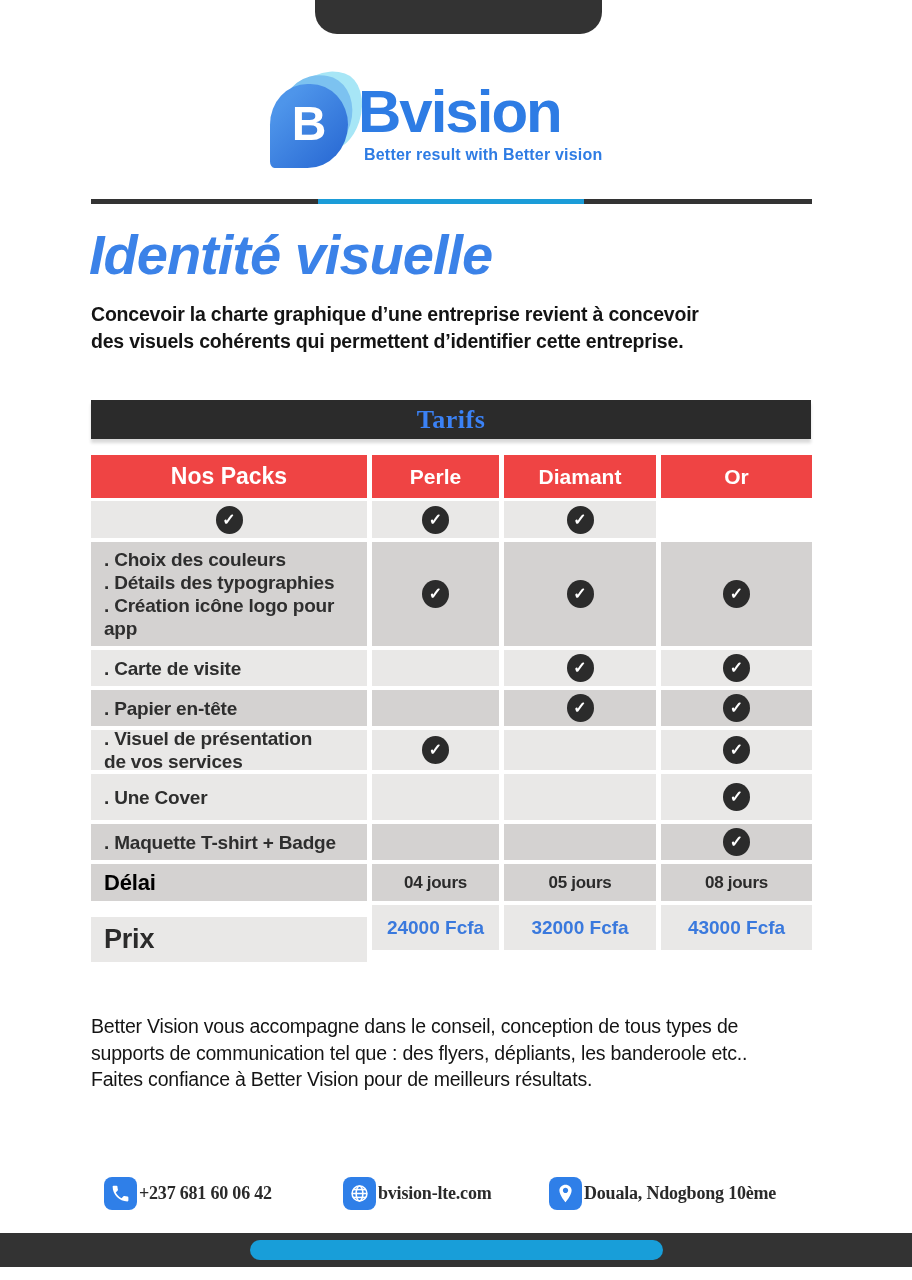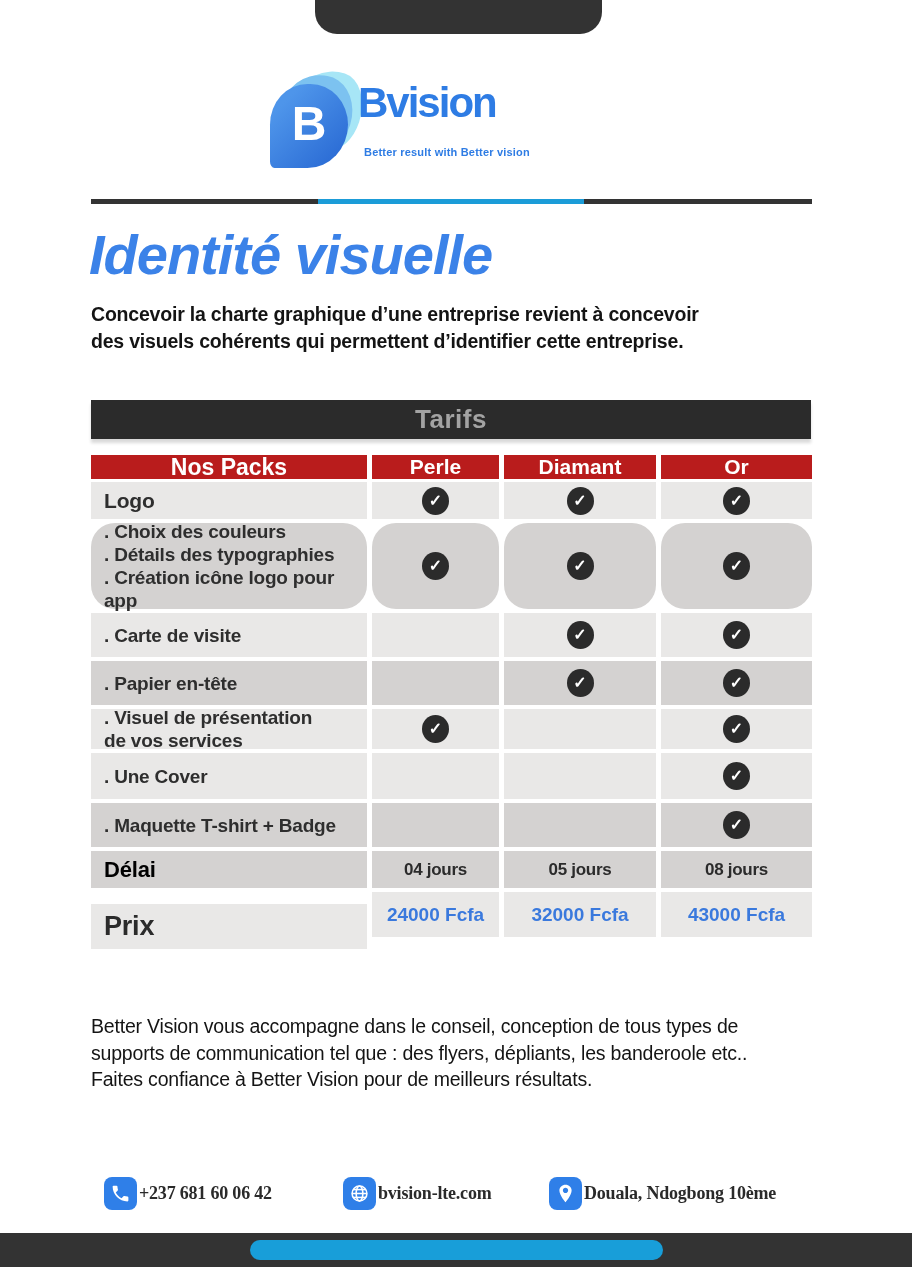--- a/index.html
+++ b/index.html
@@ -29,25 +29,25 @@
   }
   .blob-front {
     left:2px; top:14px; width:78px; height:84px;
     background:linear-gradient(135deg,#4e95ea 20%,#2d6ed6 85%);
     border-radius:50% 50% 54% 6% / 50% 50% 54% 8%;
     display:flex; align-items:center; justify-content:center;
   }
   .logo-letter { color:#ffffff; font-size:48px; font-weight:700; line-height:1; margin-top:-4px; }
   .brand-word {
     position:absolute; left:358px; top:82px; color:#2e7ce4;
-    font-size:42px; font-weight:700; letter-spacing:-2px; line-height:1;
+    font-size:60px; font-weight:700; letter-spacing:-2px; line-height:1;
   }
   .brand-tagline {
     position:absolute; left:364px; top:146px; color:#2e7ce4;
-    font-size:11px; font-weight:700; letter-spacing:0.2px;
+    font-size:16px; font-weight:700; letter-spacing:0.2px;
   }
 
   
   .divider { position:absolute; left:91px; top:199px; width:721px; height:5px; display:flex; }
   .divider .seg-dark1 { width:227px; background:#333333; }
   .divider .seg-blue  { width:266px; background:#1b9cd8; }
   .divider .seg-dark2 { width:228px; background:#333333; }
 
   
   .page-title {
@@ -56,44 +56,45 @@
   }
   .intro {
     position:absolute; left:91px; top:301px; color:#141414;
     font-size:19.5px; font-weight:700; line-height:27px; white-space:pre-line;
     letter-spacing:-0.2px;
   }
 
   
   .banner {
     position:absolute; left:91px; top:400px; width:720px; height:39px;
-    background:#2b2b2b; color:#a3a3a3; display:flex; align-items:center; justify-content:center;
+    background:#2b2b2b; color:#3b82f6; display:flex; align-items:center; justify-content:center;
     font-size:26px; font-weight:700; letter-spacing:0.5px;
     box-shadow:0 4px 3px rgba(0,0,0,0.15);
+    font-family:Liberation Serif, serif;
   }
 
   
   .pricing-table { position:absolute; left:91px; top:455px; width:721px; }
   .trow {
     display:grid; grid-template-columns:276px 127px 152px 151px;
     column-gap:5px; margin-bottom:4px;
   }
   .thead-row { margin-bottom:3px; }
   .cell { display:flex; align-items:center; }
   .cell.c { justify-content:center; }
   .head-cell {
-    background:#b91c1c; color:#ffffff; justify-content:center;
-    font-weight:700; height:24px;
+    background:#ef4444; color:#ffffff; justify-content:center;
+    font-weight:700; height:43px;
   }
   .head-first { font-size:23px; }
   .head-pack  { font-size:21px; }
   .r-light .cell { background:#e9e8e7; }
   .r-dark  .cell { background:#d4d2d1; }
-  .h36 .cell{height:44px;} .h37 .cell{height:37px;} .h44 .cell{height:40px;}
-  .h45 .cell{height:45px;} .h46 .cell{height:46px;} .h86 .cell{height:86px;border-radius:24px;}
+  .h36 .cell{height:36px;} .h37 .cell{height:37px;} .h44 .cell{height:40px;}
+  .h45 .cell{height:45px;} .h46 .cell{height:46px;} .h86 .cell{height:104px;}
   .label { padding-left:13px; color:#2e2e2e; font-weight:700; font-size:19px;
            line-height:23px; white-space:pre-line; letter-spacing:-0.2px; }
   .lbl-big { font-size:21px; }
   .lbl-delai { font-size:22px; color:#000000; }
   .lbl-prix { font-size:27px; color:#2b2b2b;margin-top:12px; }
   .check {
     width:27px; height:28px; border-radius:50%; background:#2b2b2b;
     display:flex; align-items:center; justify-content:center;
   }
   .check::after { content:"\2713"; color:#ffffff; font-size:16px; font-weight:700; margin-top:-1px; }
@@ -158,21 +159,20 @@
   <div class="pricing-table">
 
     <div class="trow thead-row">
       <div class="cell head-cell head-first">Nos Packs</div>
       <div class="cell head-cell head-pack">Perle</div>
       <div class="cell head-cell head-pack">Diamant</div>
       <div class="cell head-cell head-pack">Or</div>
     </div>
 
     <div class="trow r-light h37">
-      <div class="cell label lbl-big">Logo</div>
       <div class="cell c">
           <span class="check"></span>
         </div>
       <div class="cell c">
           <span class="check"></span>
         </div>
       <div class="cell c">
           <span class="check"></span>
         </div>
     </div>

